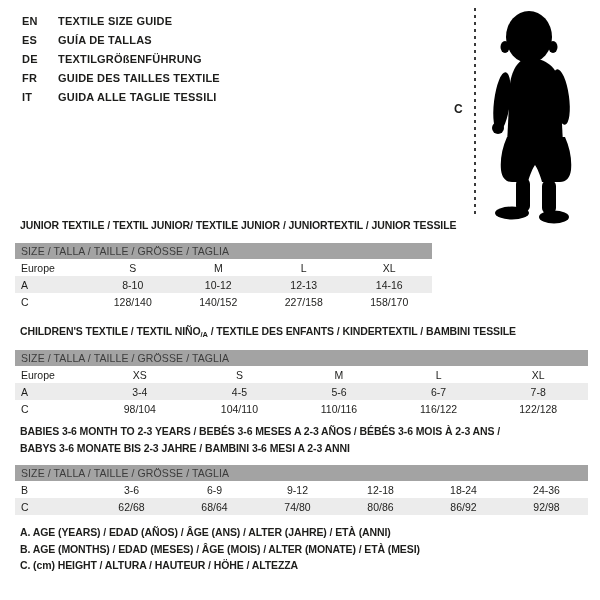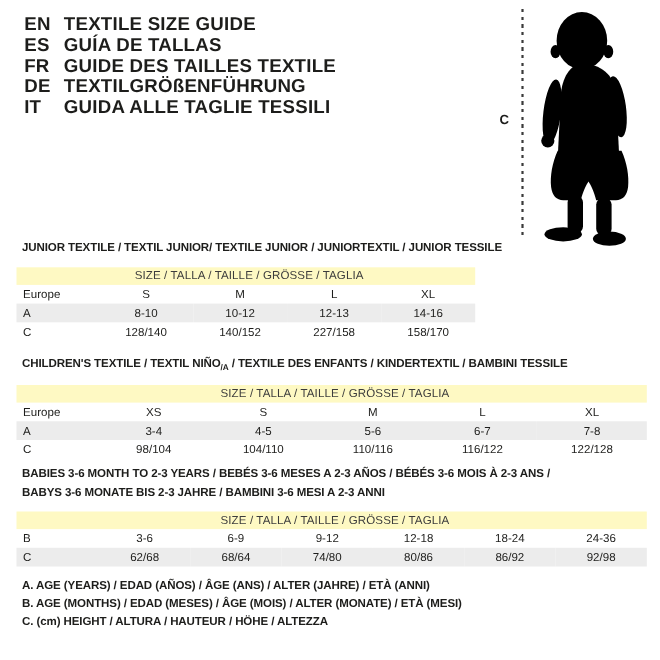--- a/index.html
+++ b/index.html
@@ -4,42 +4,42 @@
 <style>
   * { margin:0; padding:0; box-sizing:border-box; }
   body { background:#fff; font-family:"Liberation Sans", sans-serif; }
   #page {
     position:relative; width:600px; height:600px; background:#ffffff;
     color:#1d1d1b; overflow:hidden;
   }
 
   
   .lang-block { position:absolute; left:22px; top:12px; }
-  .lang-row { display:flex; line-height:19px; font-size:17px; font-weight:bold; letter-spacing:0.2px; }
+  .lang-row { display:flex; line-height:19px; font-size:11px; font-weight:bold; letter-spacing:0.2px; }
   .lang-code { width:36px; }
   .lang-title { }
 
   
   .figure { position:absolute; left:440px; top:0; width:160px; height:232px; }
   .measure-line {
     position:absolute; left:34px; top:8px; width:2px; height:210px;
     background:repeating-linear-gradient(to bottom, #3a3a3a 0 3px, transparent 3px 7px);
   }
   .measure-label { position:absolute; left:14px; top:102px; font-size:12px; font-weight:bold; }
   .baby-svg { position:absolute; left:40px; top:2px; }
 
   
   .section-heading { position:absolute; left:20px; font-size:10.5px; font-weight:bold; letter-spacing:-0.1px; line-height:17px; white-space:nowrap; }
   .sub-small { font-size:7.5px; vertical-align:-2px; }
 
   
   .tbl-wrap { position:absolute; left:15px; }
   .size-bar {
-    height:16px; line-height:16px; background:#fef9c3; color:#3c3c3c;
-    font-size:10.5px; padding-left:6px; letter-spacing:0.1px;text-align:center;
+    height:16px; line-height:16px; background:#a3a3a3; color:#3c3c3c;
+    font-size:10.5px; padding-left:6px; letter-spacing:0.1px;
   }
   table.size-table { border-collapse:collapse; table-layout:fixed; width:100%; }
   table.size-table td {
     height:17px; font-size:10.5px; text-align:center; vertical-align:middle;
     color:#1d1d1b; padding:0;
   }
   table.size-table td.lbl { text-align:left; padding-left:6px; }
   tr.stripe td { background:#ececec; }
   .t1 { width:417px; }
   .t2, .t3 { width:573px; }
@@ -56,26 +56,26 @@
   <div class="lang-block">
     <div class="lang-row">
       <span class="lang-code">EN</span>
       <span class="lang-title">TEXTILE SIZE GUIDE</span>
     </div>
     <div class="lang-row">
       <span class="lang-code">ES</span>
       <span class="lang-title">GUÍA DE TALLAS</span>
     </div>
     <div class="lang-row">
+      <span class="lang-code">DE</span>
+      <span class="lang-title">TEXTILGRÖßENFÜHRUNG</span>
+    </div>
+    <div class="lang-row">
       <span class="lang-code">FR</span>
       <span class="lang-title">GUIDE DES TAILLES TEXTILE</span>
-    </div>
-    <div class="lang-row">
-      <span class="lang-code">DE</span>
-      <span class="lang-title">TEXTILGRÖßENFÜHRUNG</span>
     </div>
     <div class="lang-row">
       <span class="lang-code">IT</span>
       <span class="lang-title">GUIDA ALLE TAGLIE TESSILI</span>
     </div>
   </div>
 
   <div class="figure">
     <div class="measure-line"></div>
     <div class="measure-label">C</div>

